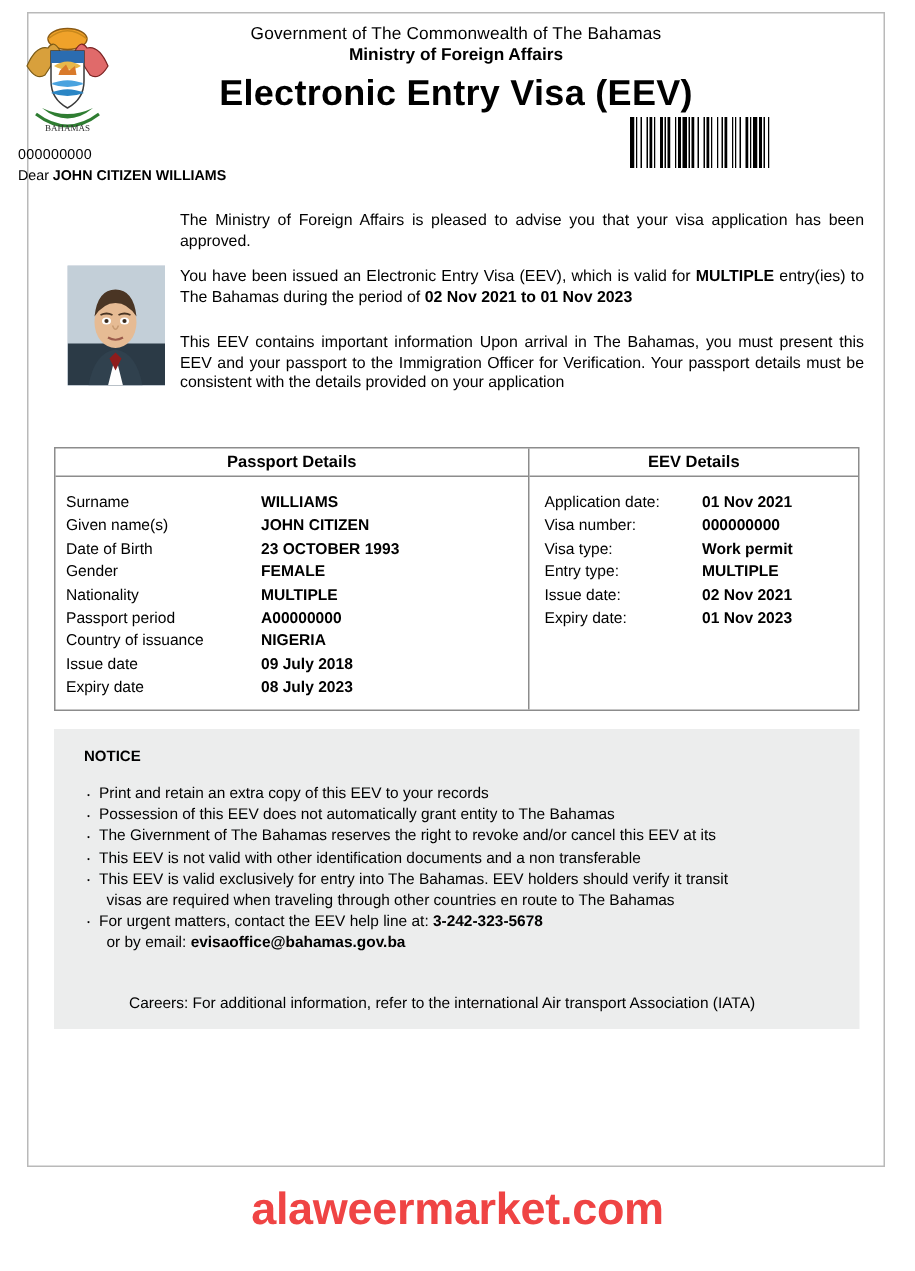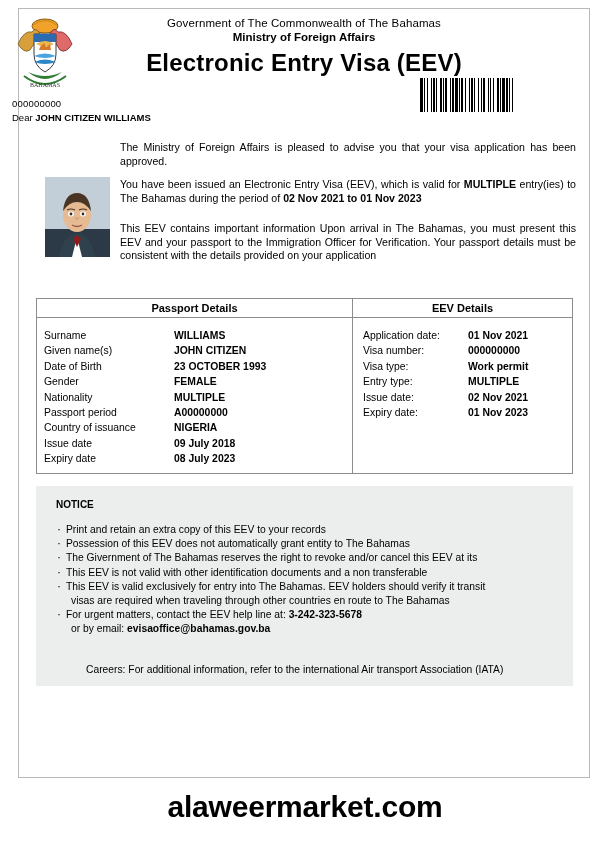--- a/index.html
+++ b/index.html
@@ -232,21 +232,21 @@
 
   
   .watermark {
     position: absolute;
     left: 0;
     top: 790px;
     width: 610px;
     text-align: center;
     font-size: 30px;
     font-weight: bold;
-    color: #000000;
+    color: #ef4444;
     letter-spacing: -0.2px;
   }
 </style>
 </head>
 <body>
 
 <div class="page">
 
   <div class="doc-border"></div>
 

